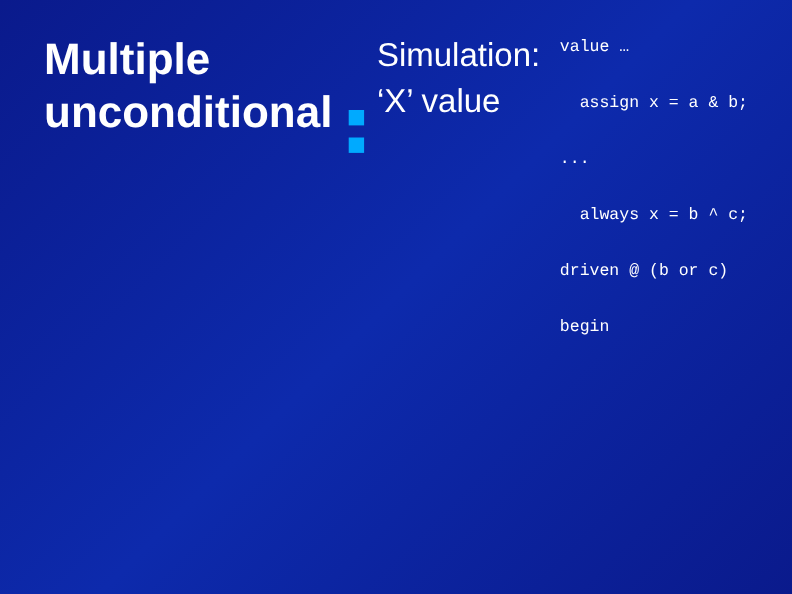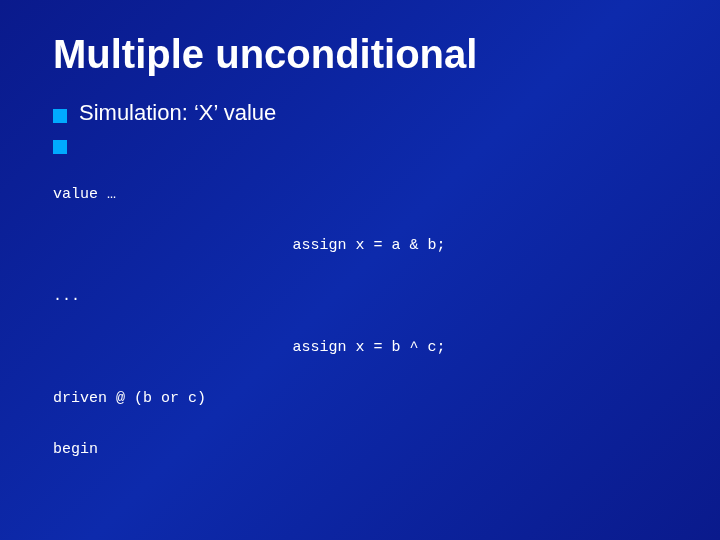--- a/index.html
+++ b/index.html
@@ -14,42 +14,42 @@
       background-color: #0a1a8c;
       font-family: Arial, sans-serif;
       color: #ffffff;
       overflow: hidden;
     }
 
     .slide {
       width: 720px;
       height: 540px;
       background: linear-gradient(135deg, #0a1a8c 0%, #0d2aac 50%, #0a1a8c 100%);
-      padding: 30px 53px;
+      padding: 30px 40px;
       display: flex;
-      flex-direction: column;
+      flex-direction: row;
     }
 
     .title {
       font-size: 40px;
       font-weight: bold;
       color: #ffffff;
       line-height: 1.2;
       margin-bottom: 20px;
     }
 
     .bullet-list {
       list-style: none;
       margin-bottom: 22px;
     }
 
     .bullet-item {
       display: flex;
-      align-items: center;
-      font-size: 22px;
+      align-items: flex-end;
+      font-size: 30px;
       color: #ffffff;
       margin-bottom: 6px;
       line-height: 1.4;
     }
 
     .bullet-square {
       display: inline-block;
       width: 14px;
       height: 14px;
       background-color: #00aaff;
@@ -94,21 +94,21 @@
     </li>
   </ul>
 
   <div class="code-block">
     <span class="code-line">value …</span>
     <span class="code-line">&nbsp;</span>
     <span class="code-line code-indent2">assign x = a &amp; b;</span>
     <span class="code-line">&nbsp;</span>
     <span class="code-line">...</span>
     <span class="code-line">&nbsp;</span>
-    <span class="code-line code-indent2">assign x = b ^ c;</span>
+    <span class="code-line code-indent2">always x = b ^ c;</span>
     <span class="code-line">&nbsp;</span>
     <span class="code-line">driven @ (b or c)</span>
     <span class="code-line">&nbsp;</span>
     <span class="code-line">begin</span>
 
   </div>
 
 </div>
 
 </body></html>

